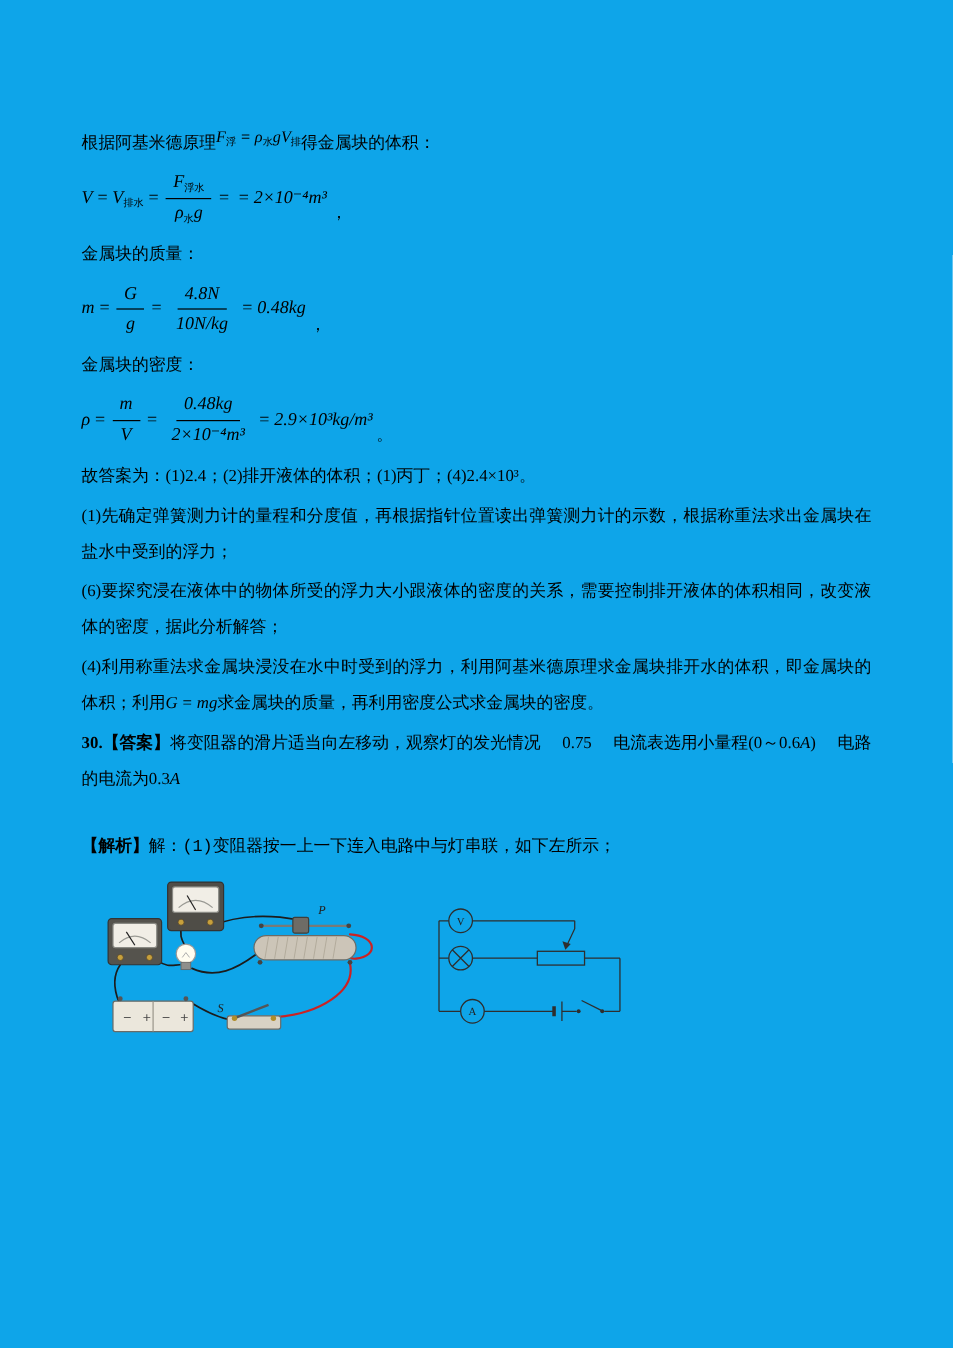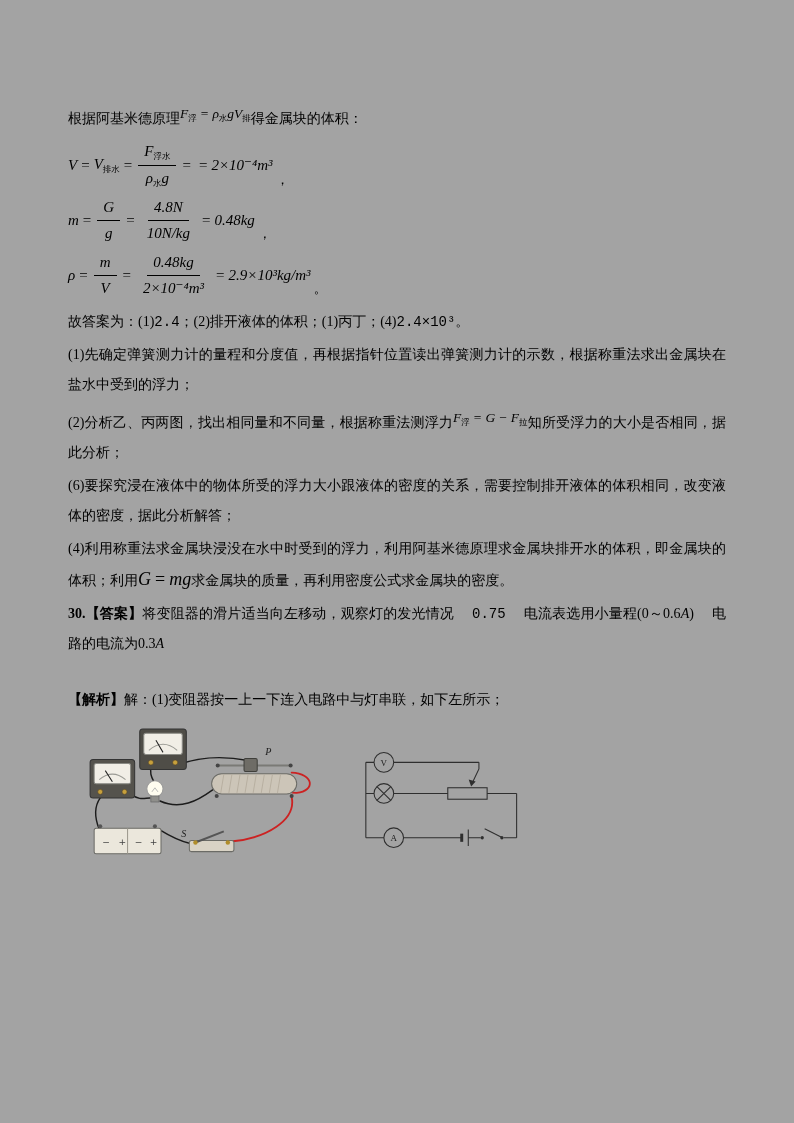--- a/index.html
+++ b/index.html
@@ -1,32 +1,32 @@
 <!DOCTYPE html>
 <html><head>
 <meta charset="utf-8">
 <title>Document</title>
 <style>
   * { margin:0; padding:0; box-sizing:border-box; }
   html,body { background:#ffffff; }
   body { font-family:"Liberation Serif","DejaVu Serif",serif; color:#000; }
   .page {
     position:relative; width:794px; height:1123px; margin:0 auto;
-    background:#a3a3a3; padding:96px 68px 30px 68px; overflow:hidden;
+    background:#0ea5e9; padding:96px 68px 30px 68px; overflow:hidden;
   }
   .para { font-size:14px; line-height:30px; text-align:justify; margin:3px 0; }
   .para b { font-weight:bold; }
-  .mt-lg { margin-top:26px; }
+  .mt-lg { margin-top:26px;font-family:Liberation Mono, monospace; }
   i { font-family:"Liberation Serif","DejaVu Serif",serif; font-style:italic; }
   sub { font-size:8.5px; font-style:normal; vertical-align:-3px; }
-  .imath { font-size:18px; white-space:nowrap; }
+  .imath { font-size:14px; white-space:nowrap; }
   .raise { display:inline-block; vertical-align:5px; font-size:13.5px; }
   .mo { padding:0 4px; font-style:normal; }
   .mi { font-style:italic; }
-  .mnum { font-family:Liberation Mono, monospace;margin-top:21px; }
+  .mnum { font-family:Liberation Serif, serif;margin-top:21px; }
   .gap { display:inline-block; width:18px; }
   .formula {
     display:flex; align-items:center; flex-wrap:wrap;
     font-size:15px; margin:8px 0 10px 0; line-height:1.25;
   }
   .frac { display:inline-flex; flex-direction:column; align-items:center; text-align:right; margin:0 2px; }
   .frac .num { display:block; border-bottom:1px solid #000; padding:0 6px 3px 6px; }
   .frac .den { display:block; padding:3px 6px 0 6px; }
   .fpunct { align-self:flex-end; padding-left:3px; font-size:14px; }
   .figure-row { display:flex; align-items:center; gap:36px; margin:12px 0 10px 14px; }
@@ -49,38 +49,40 @@
     <span class="frac">
       <span class="num"><i>F</i><sub>浮水</sub></span>
       <span class="den"><i>ρ</i><sub>水</sub><i>g</i></span>
     </span>
     <span class="mo">=</span>
     <span class="mo">=</span>
     <span class="mi">2×10⁻⁴m³</span>
     <span class="fpunct">，</span>
   </div>
 
+  <p class="para">金属块的质量：</p>
 
   <div class="formula">
     <span class="mi">m</span>
     <span class="mo">=</span>
     <span class="frac">
       <span class="num mi">G</span>
       <span class="den mi">g</span>
     </span>
     <span class="mo">=</span>
     <span class="frac">
       <span class="num mi">4.8N</span>
       <span class="den mi">10N/kg</span>
     </span>
     <span class="mo">=</span>
     <span class="mi">0.48kg</span>
     <span class="fpunct">，</span>
   </div>
 
+  <p class="para">金属块的密度：</p>
 
   <div class="formula">
     <span class="mi">ρ</span>
     <span class="mo">=</span>
     <span class="frac">
       <span class="num mi">m</span>
       <span class="den mi">V</span>
     </span>
     <span class="mo">=</span>
     <span class="frac">
@@ -89,21 +91,20 @@
     </span>
     <span class="mo">=</span>
     <span class="mi">2.9×10³kg/m³</span>
     <span class="fpunct">。</span>
   </div>
 
   <p class="para"><span>故答案为：(1)</span><span class="mnum">2.4</span><span>；(2)排开液体的体积；(1)丙丁；(4)</span><span class="mnum">2.4×10³</span><span>。</span></p>
 
   <p class="para">(1)先确定弹簧测力计的量程和分度值，再根据指针位置读出弹簧测力计的示数，根据称重法求出金属块在盐水中受到的浮力；</p>
 
-  <p class="para"><span>(2)分析乙、丙两图，找出相同量和不同量，根据称重法测浮力</span><span class="imath raise"><i>F</i><sub>浮</sub><span class="mo">=</span><i>G</i><span class="mo">−</span><i>F</i><sub>拉</sub></span><span>知所受浮力的大小是否相同，据此分析；</span></p>
 
   <p class="para">(6)要探究浸在液体中的物体所受的浮力大小跟液体的密度的关系，需要控制排开液体的体积相同，改变液体的密度，据此分析解答；</p>
 
   <p class="para"><span>(4)利用称重法求金属块浸没在水中时受到的浮力，利用阿基米德原理求金属块排开水的体积，即金属块的体积；利用</span><span class="imath"><i>G</i><span class="mo">=</span><i>mg</i></span><span>求金属块的质量，再利用密度公式求金属块的密度。</span></p>
 
 
   <p class="para"><b>30.</b><b>【答案】</b><span>将变阻器的滑片适当向左移动，观察灯的发光情况</span><span class="gap"></span><span class="mnum">0.75</span><span class="gap"></span><span>电流表选用小量程(0～0.6</span><i>A</i><span>)</span><span class="gap"></span><span>电路的电流为0.3</span><i>A</i></p>
 
   <p class="para mt-lg"><b>【解析】</b><span>解：(1)变阻器按一上一下连入电路中与灯串联，如下左所示；</span></p>
 

